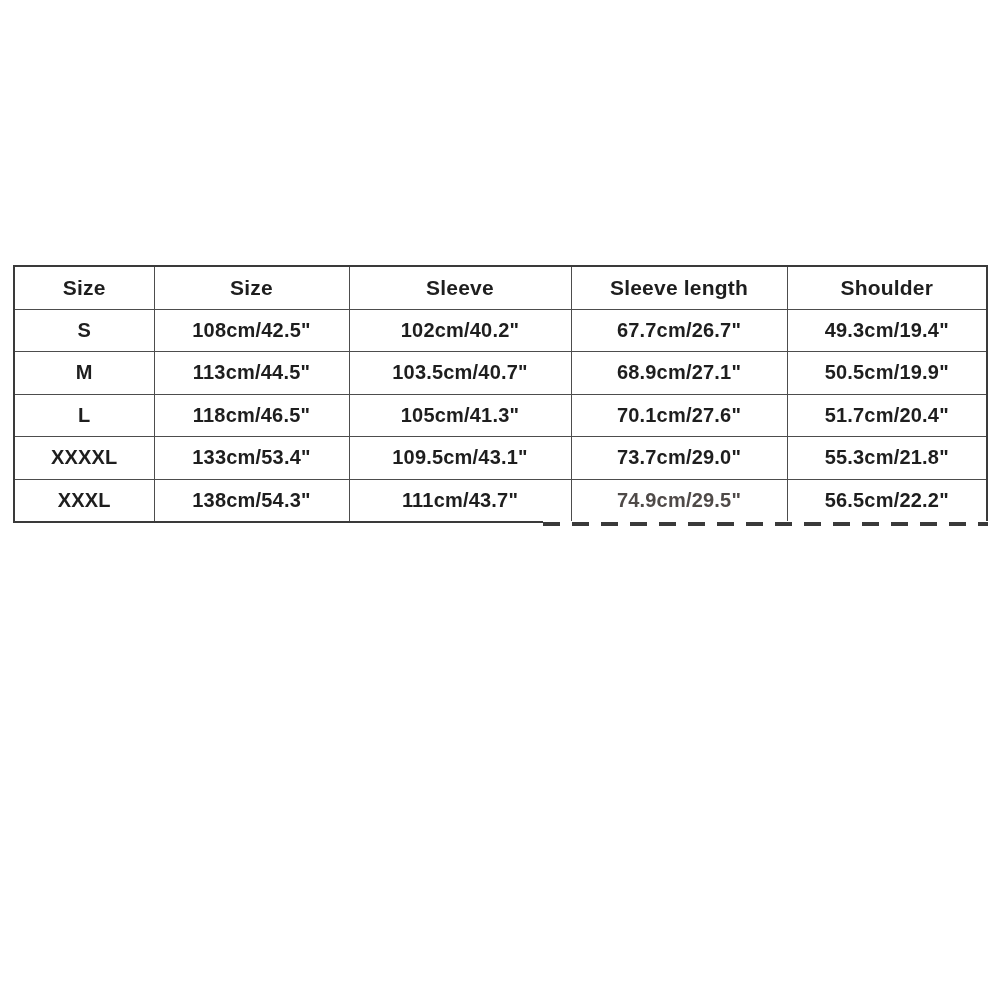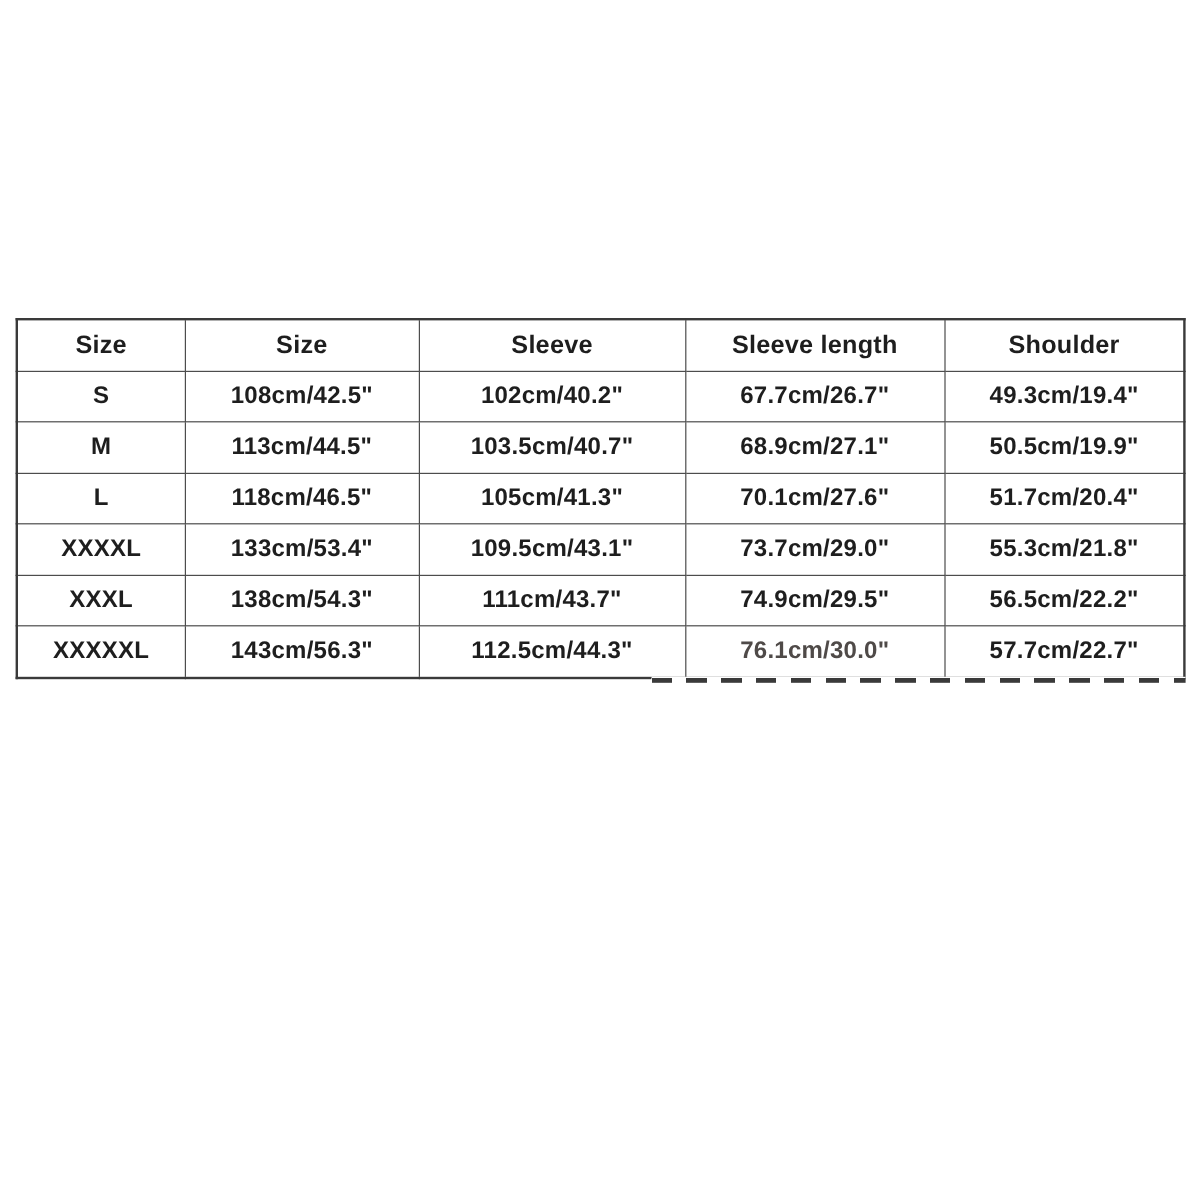--- a/index.html
+++ b/index.html
@@ -133,24 +133,17 @@
             <td>73.7cm/29.0"</td>
             <td>55.3cm/21.8"</td>
           </tr>
           <tr>
             <td class="size-col">XXXL</td>
             <td>138cm/54.3"</td>
             <td>111cm/43.7"</td>
             <td>74.9cm/29.5"</td>
             <td>56.5cm/22.2"</td>
           </tr>
-          <tr>
-            <td class="size-col">XXXXXL</td>
-            <td>143cm/56.3"</td>
-            <td>112.5cm/44.3"</td>
-            <td>76.1cm/30.0"</td>
-            <td>57.7cm/22.7"</td>
-          </tr>
         </tbody>
     </table>
     <div class="bottom-dash"></div>
   </div>
 </div>
 
 </body></html>

